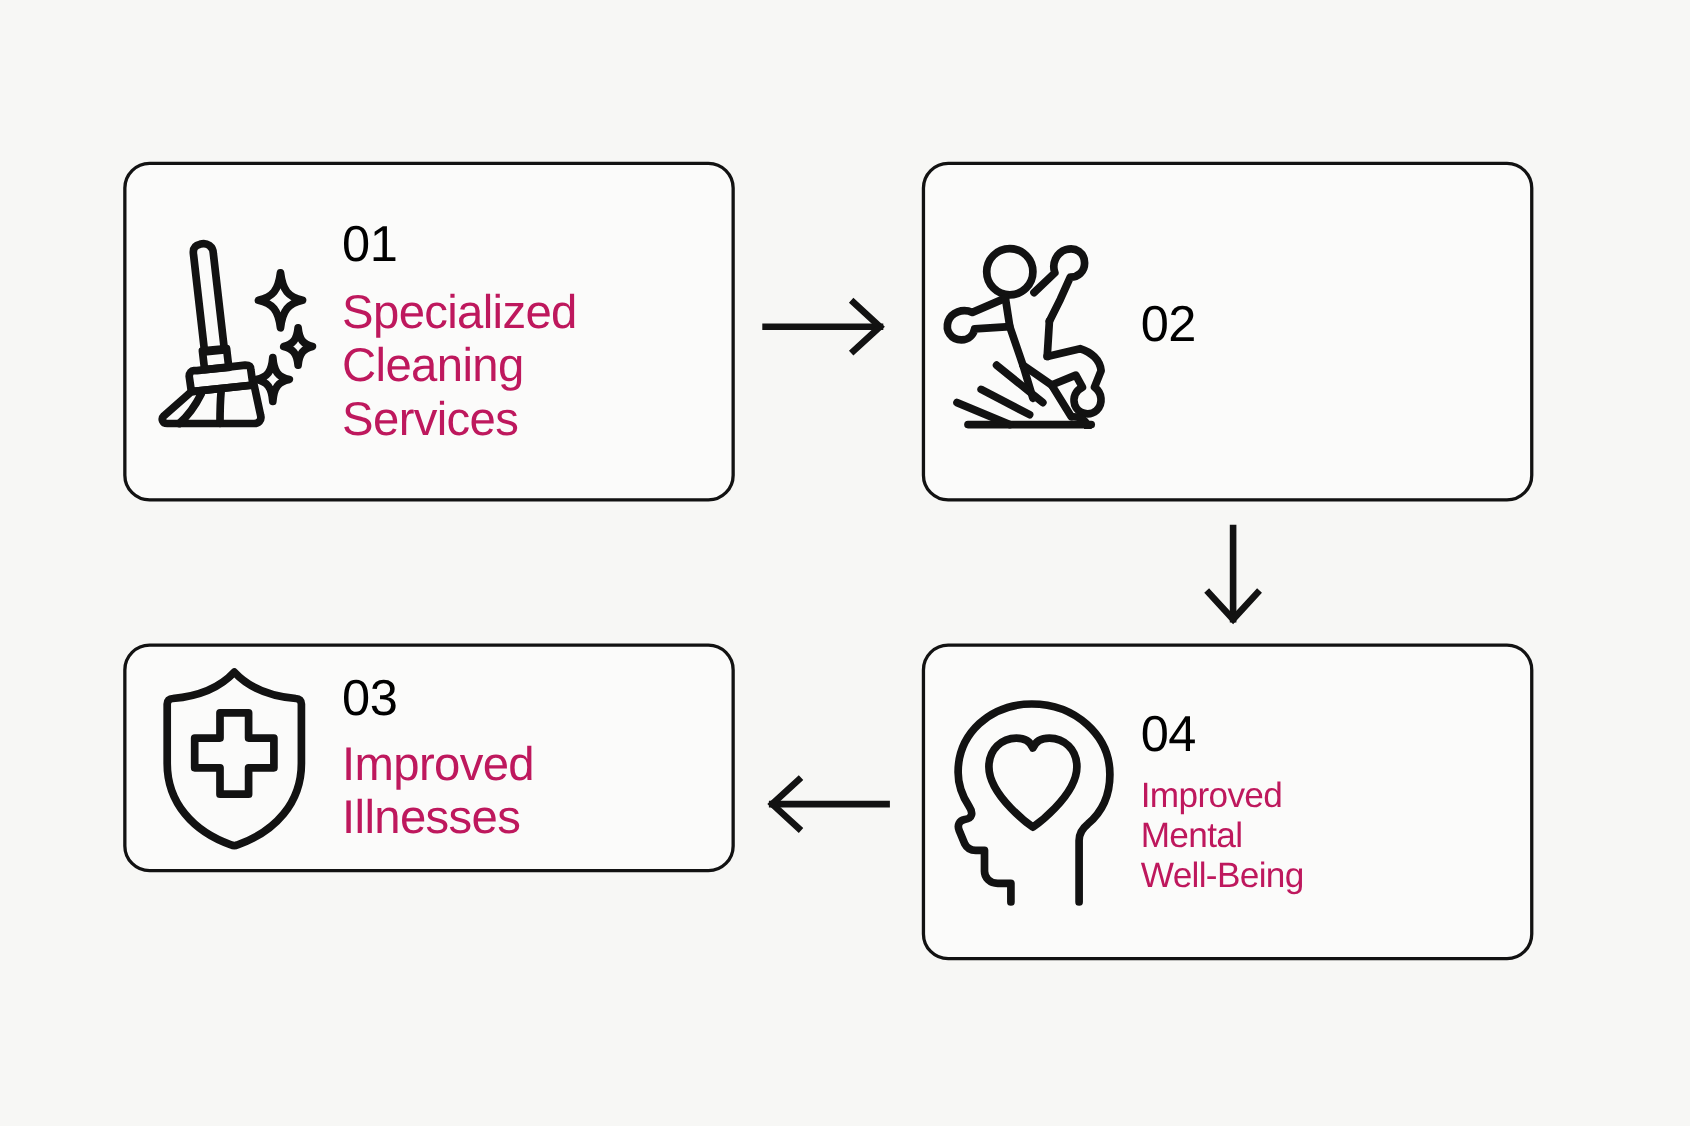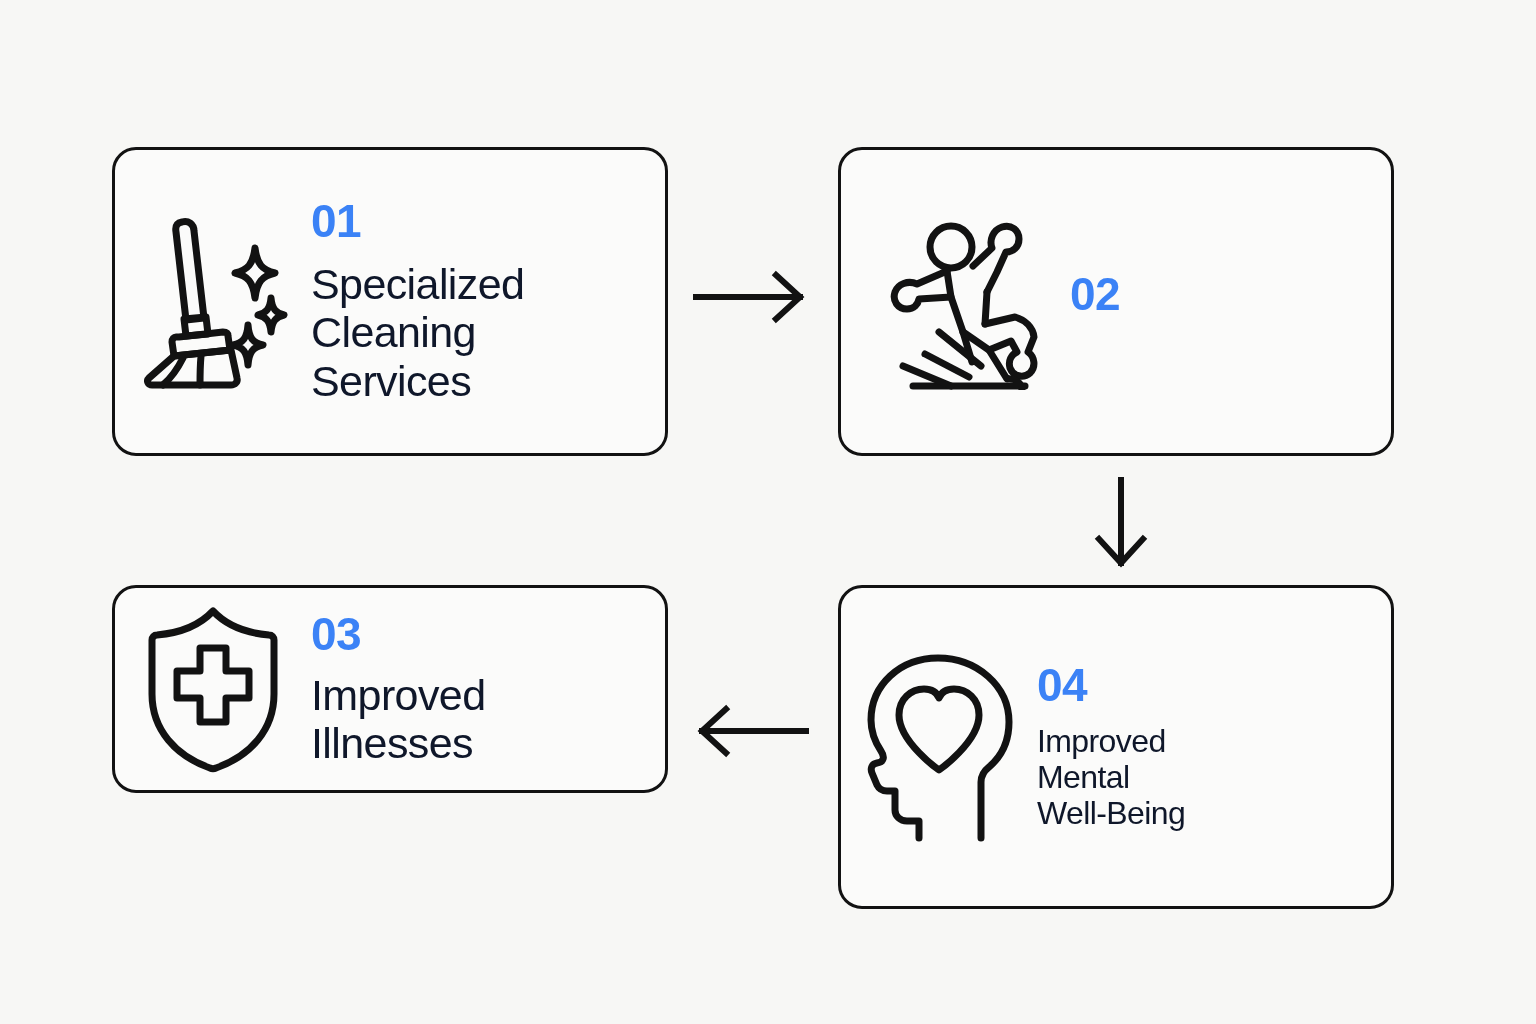--- a/index.html
+++ b/index.html
@@ -24,50 +24,50 @@
     position: absolute;
     box-sizing: border-box;
     border: 3px solid #121212;
     border-radius: 24px;
     background: #fbfbfa;
     display: flex;
     flex-direction: row;
     align-items: center;
   }
   #card-01 { left: 112px; top: 147px;  width: 556px; height: 309px; }
-  #card-02 { left: 838px; top: 147px;  width: 556px; height: 309px; padding-left: 33px; }
+  #card-02 { left: 838px; top: 147px;  width: 556px; height: 309px; }
   #card-03 { left: 112px; top: 585px;  width: 556px; height: 208px; }
-  #card-04 { left: 838px; top: 585px;  width: 556px; height: 324px; }
+  #card-04 { left: 838px; top: 585px;  width: 556px; height: 288px; }
 
   .card-icon {
     flex: 0 0 auto;
     width: 196px;
     display: flex;
     align-items: center;
     justify-content: center;
   }
   .card-text {
     flex: 1 1 auto;
     display: flex;
     flex-direction: column;
     justify-content: center;
     padding-right: 14px;
   }
   .card-number {
     font-size: 46px;
-    font-weight: bold;
-    color: #3b82f6;
+    font-weight: normal;
+    color: #000000;
     line-height: 1.0;
     letter-spacing: -0.5px;
     margin-bottom: 16px;
   }
   .card-title {
     font-size: 43px;
     font-weight: 400;
-    color: #0f172a;
+    color: #be185d;
     line-height: 1.12;
     letter-spacing: -0.6px;
     white-space: pre-line;
   }
   #card-04 .card-title { font-size: 32px; }
   #card-03 .card-number { margin-bottom: 14px; }
 
   
   .arrow {
     position: absolute;

